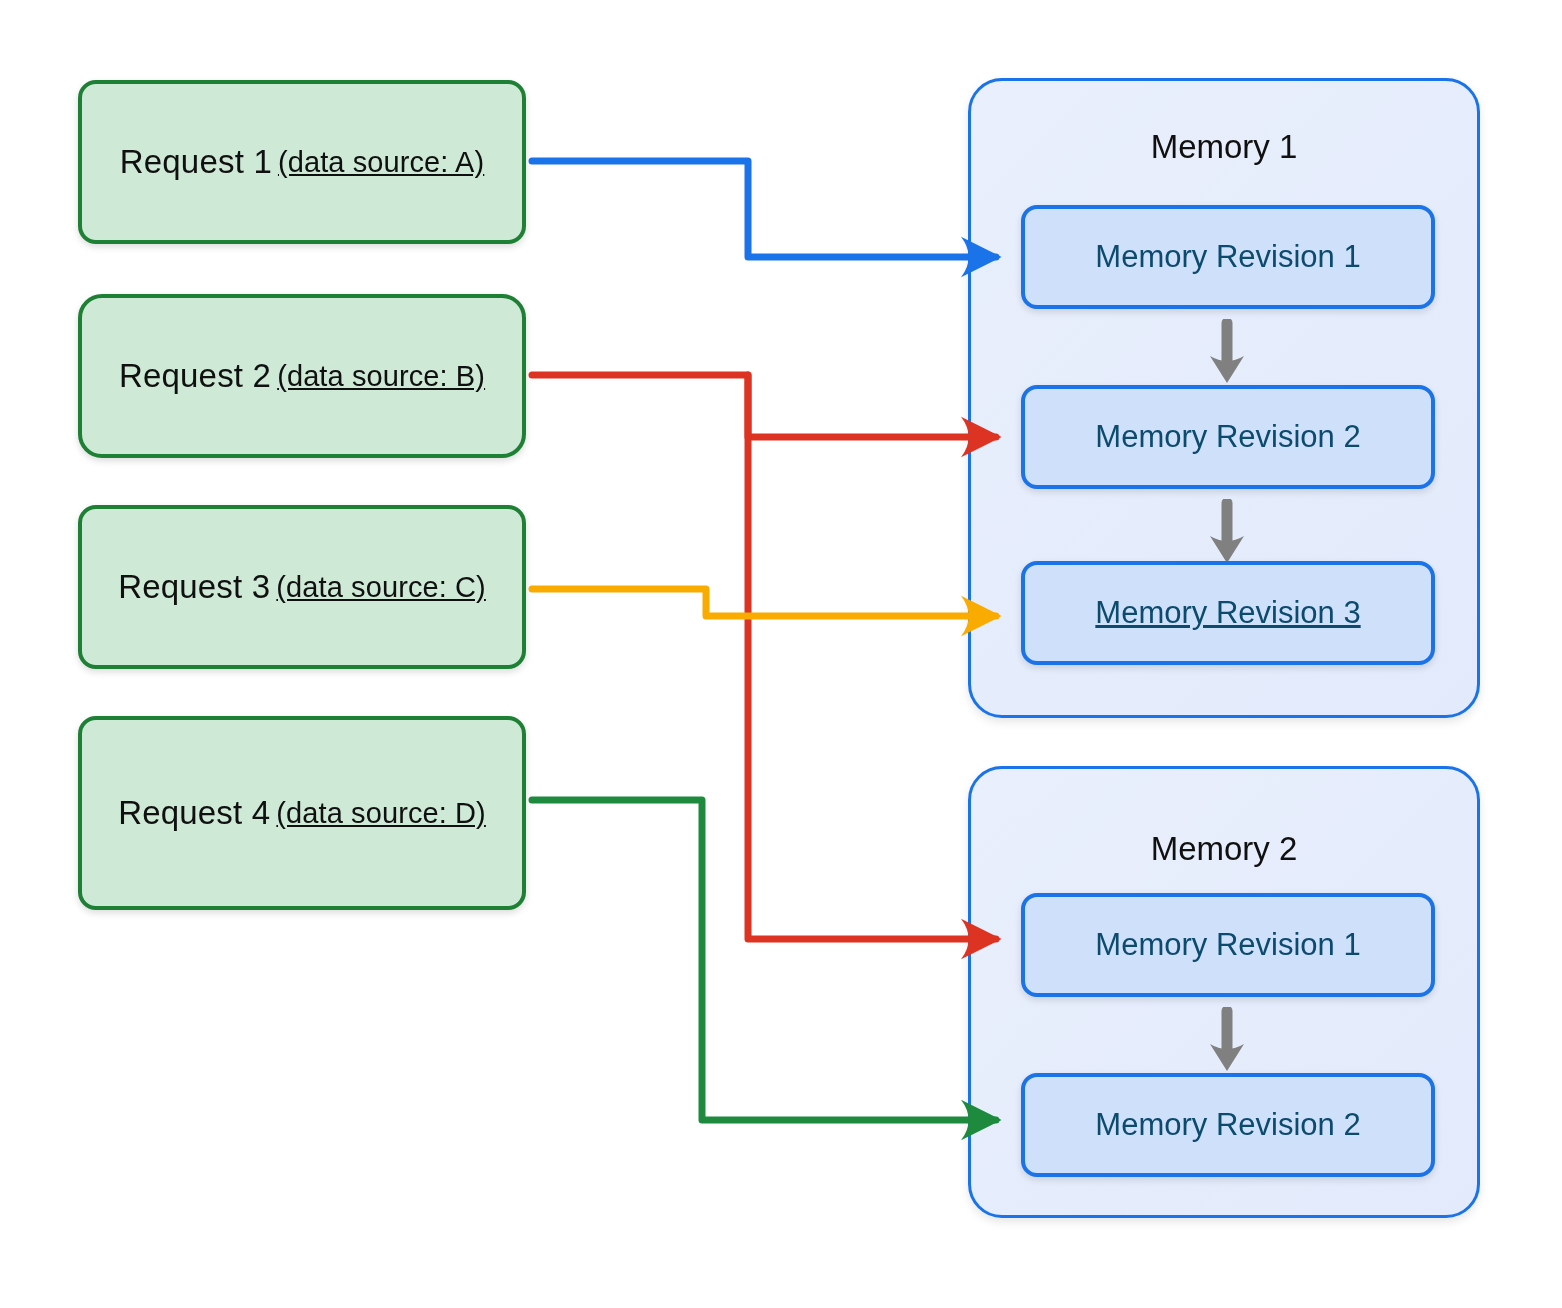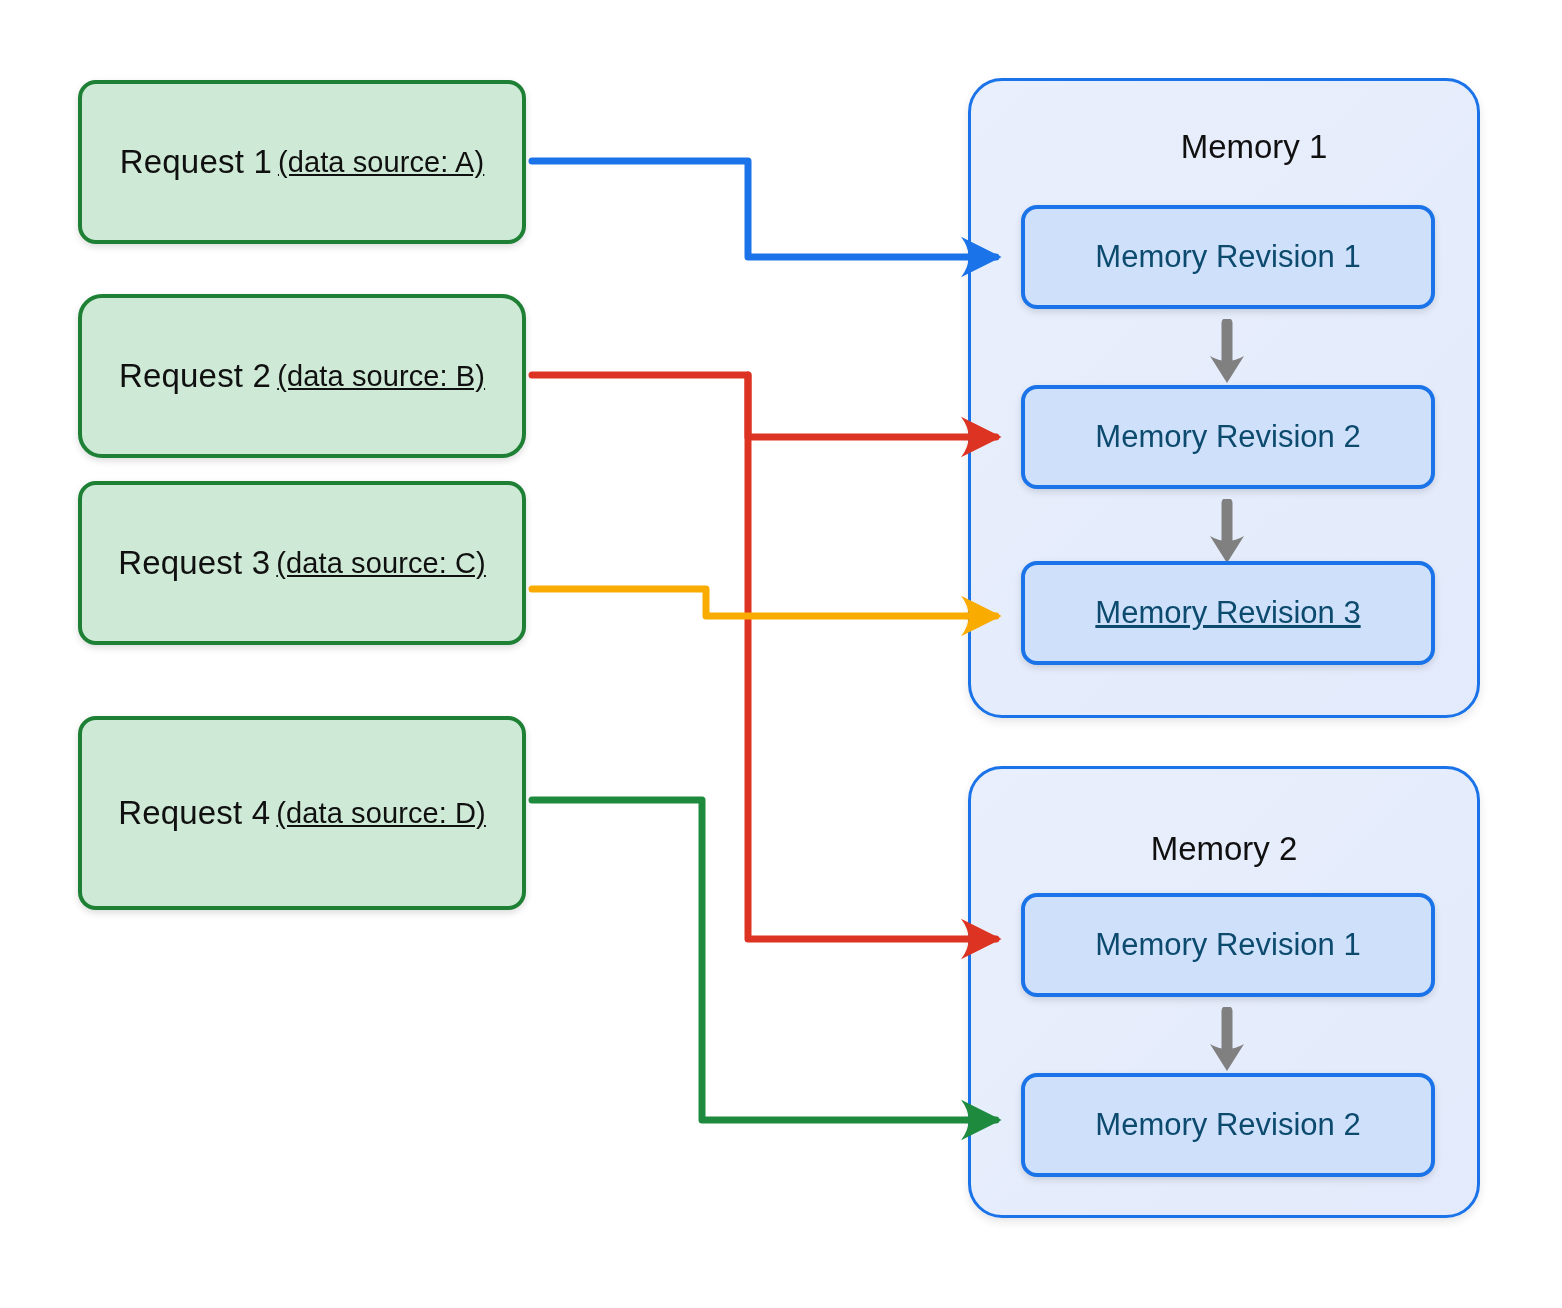--- a/index.html
+++ b/index.html
@@ -43,21 +43,21 @@
   }
   .request-sub {
     font-size: 29px;
     line-height: 1.05;
     letter-spacing: 0.1px;
     text-decoration: underline;
   }
 
   #request-1 { top: 80px;  height: 164px; }
   #request-2 { top: 294px; height: 164px; border-radius: 24px; }
-  #request-3 { top: 481px; height: 164px; }
+  #request-3 { top: 505px; height: 164px; }
   #request-4 { top: 716px; height: 194px; }
 
   
   .memory-container {
     position: absolute;
     left: 968px;
     width: 512px;
     box-sizing: border-box;
     background: linear-gradient(135deg, #e9effc 0%, #e5ecfb 55%, #e3eafb 100%);
     border: 3px solid #1a73e8;
@@ -68,21 +68,21 @@
   #memory-2 { top: 766px; height: 452px; }
 
   .memory-title {
     position: absolute;
     left: 0;
     width: 100%;
     text-align: center;
     font-size: 33px;
     color: #101010;
   }
-  #memory-1 .memory-title { top: 47px; padding-left: 30px; }
+  #memory-1 .memory-title { top: 47px; }
   #memory-2 .memory-title { top: 61px; }
 
   
   .revision-box {
     position: absolute;
     left: 50px;
     width: 414px;
     height: 104px;
     box-sizing: border-box;
     background: #cfe0fb;

